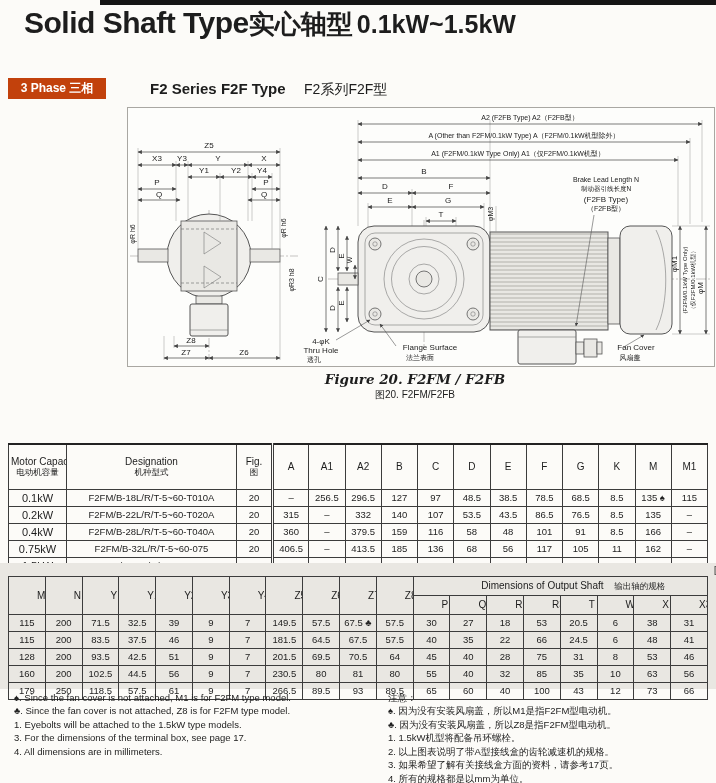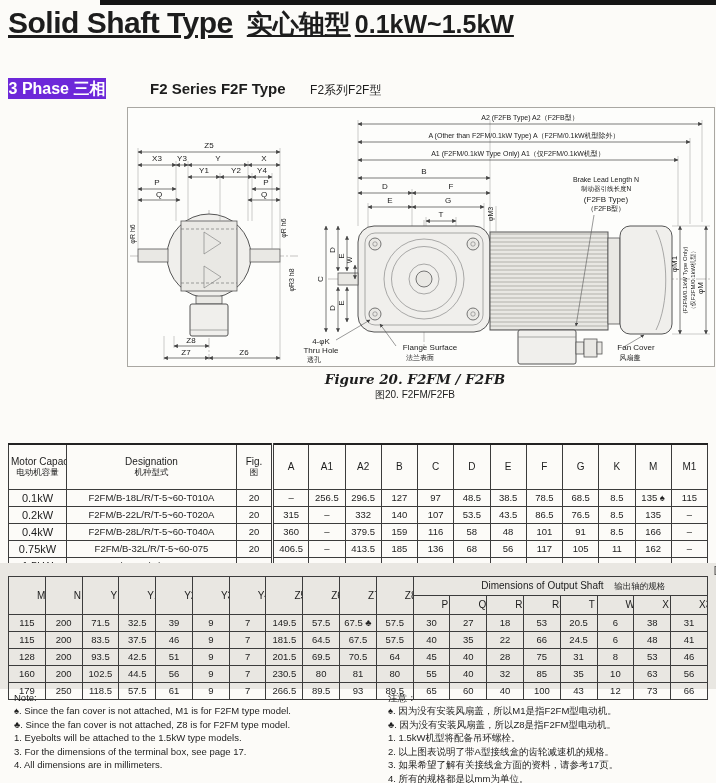--- a/index.html
+++ b/index.html
@@ -1,28 +1,28 @@
 <!DOCTYPE html>
 <html><head>
 <meta charset="utf-8">
 <style>
   html,body{margin:0;padding:0;background:#e8e6e2;}
   #page{position:relative;width:716px;height:783px;background:#fcfbf8;overflow:hidden;
         font-family:"Liberation Sans",sans-serif;color:#1d1d1d;}
   
   #topstrip{position:absolute;left:100px;top:0;width:616px;height:5px;background:#151515;}
-  #titlebar{position:absolute;left:8px;top:6px;display:flex;align-items:baseline;white-space:nowrap;text-decoration:underline;}
+  #titlebar{position:absolute;left:24px;top:6px;display:flex;align-items:baseline;white-space:nowrap;}
   .title-en{font-size:30px;font-weight:800;letter-spacing:-.5px;}
-  .title-zh{font-size:26px;font-weight:700;margin-left:14px;}
+  .title-zh{font-size:26px;font-weight:700;margin-left:0;}
   .title-range{font-size:25px;font-weight:800;margin-left:4px;}
-  #phase-badge{position:absolute;left:8px;top:78px;width:98px;height:21px;background:#6d28d9;color:#fff;
-        font-size:16px;font-weight:700;text-align:center;line-height:21px;}
+  #phase-badge{position:absolute;left:8px;top:78px;width:98px;height:21px;background:#c2410c;color:#fff;
+        font-size:12px;font-weight:700;text-align:center;line-height:21px;}
   #series-line{position:absolute;left:150px;top:80px;white-space:nowrap;}
   .series-en{font-size:15px;font-weight:700;}
-  .series-zh{font-size:12px;margin-left:20px;}
+  .series-zh{font-size:14px;margin-left:14px;}
   
   #figure-box{position:absolute;left:127px;top:107px;width:586px;height:258px;background:#fdfdfb;
         border:1px solid #a9a7a2;}
   #figure-box svg{display:block;}
   svg{font-family:"Liberation Sans",sans-serif;}
   svg text{fill:#222;}
   .tc{text-anchor:middle;}
   .t8{font-size:8px;} .t7{font-size:7px;} .t65{font-size:6.5px;} .t6{font-size:6px;}
   .dim{stroke:#444;stroke-width:.7;marker-start:url(#ar);marker-end:url(#ar);}
   .ext{stroke:#9b9995;stroke-width:.5;}
@@ -531,21 +531,20 @@
           <td>100</td>
           <td>43</td>
           <td>12</td>
           <td>73</td>
           <td>66</td>
         </tr>
       </tbody>
   </table>
 
   <div id="notes-en" class="notes">
-    <div class="note-line">Note:</div>
     <div>
         <div class="note-line">♠. Since the fan cover is not attached, M1 is for F2FM type model.</div>
         <div class="note-line">♣. Since the fan cover is not attached, Z8 is for F2FM type model.</div>
         <div class="note-line">1. Eyebolts will be attached to the 1.5kW type models.</div>
         <div class="note-line">3. For the dimensions of the terminal box, see page 17.</div>
         <div class="note-line">4. All dimensions are in millimeters.</div>
       </div>
   </div>
   <div id="notes-zh" class="notes">
     <div class="note-line">注意：</div>

